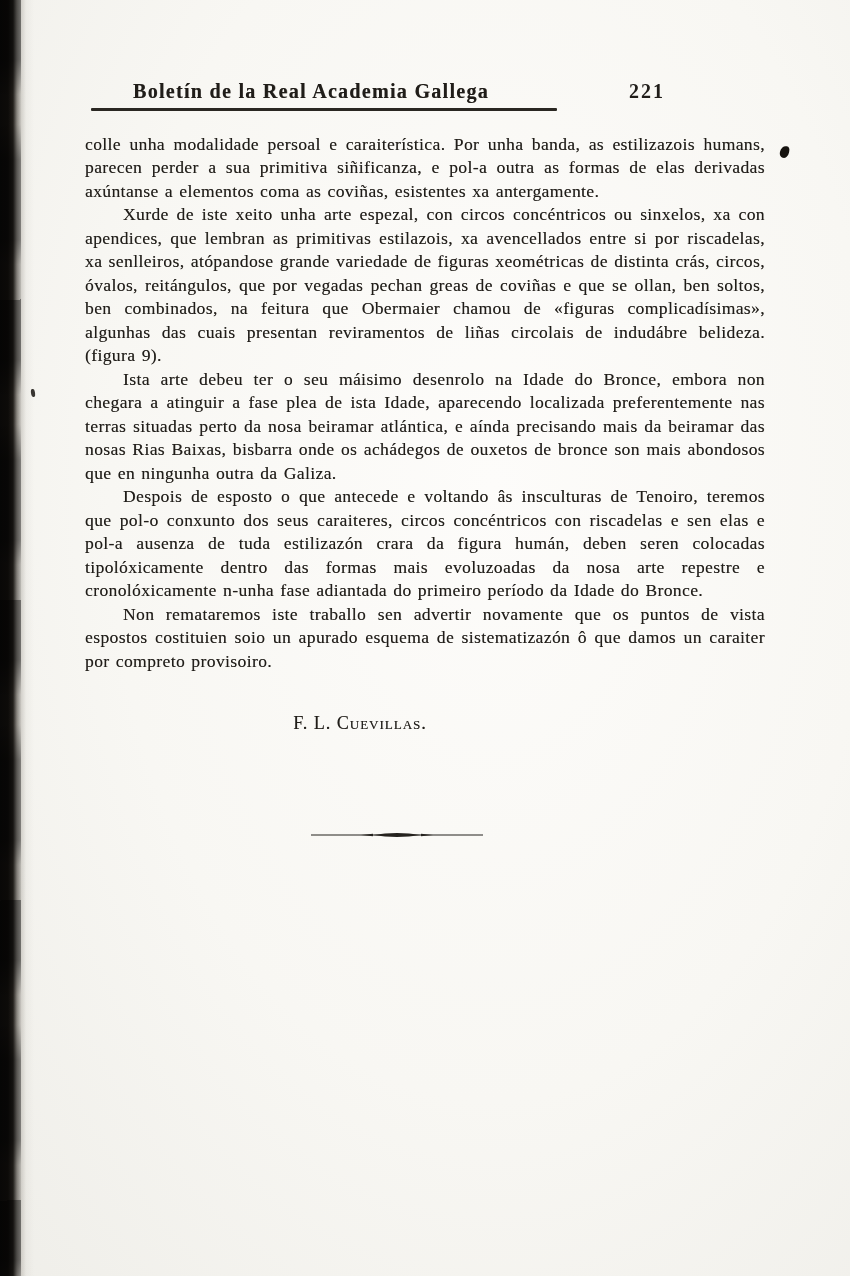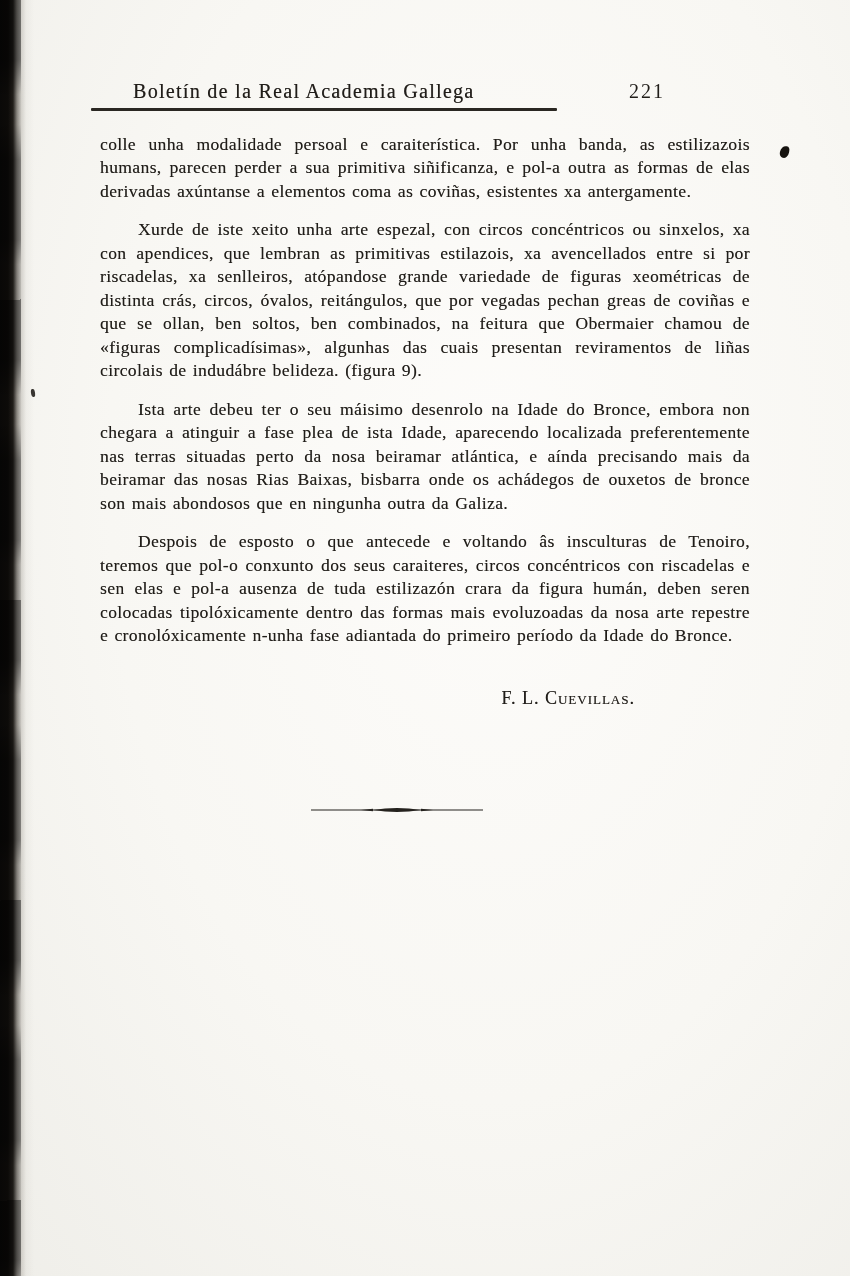--- a/index.html
+++ b/index.html
@@ -46,21 +46,21 @@
     position: absolute;
     left: 85px;
     top: 80px;
     width: 680px;
   }
 
   
   .header-row {
     display: flex;
     align-items: baseline;
-    font-weight: normal;
+    font-weight: bold;
   }
   .journal-title {
     margin-left: 48px;
     font-size: 20px;
     letter-spacing: 1.3px;
     text-shadow: 0.3px 0.3px 0.4px rgba(32,28,22,0.55);
   }
   .page-number {
     margin-left: auto;
     margin-right: 100px;
@@ -73,37 +73,37 @@
     margin: 5px 0 0 6px;
     background: #2a2722;
     border-radius: 1px;
   }
 
   
   .body-text {
     margin-top: 22px;
   }
   .para {
-    margin: 15px;
+    margin: 0;
     text-align: justify;
     font-size: 17.5px;
     line-height: 23.5px;
     letter-spacing: 0.4px;
     word-spacing: 1.5px;
     text-indent: 38px;
     text-shadow: 0.2px 0.2px 0.35px rgba(30,27,22,0.5);
     font-family: Liberation Serif, serif;
   }
   .para.first {
     text-indent: 0;
   }
 
   .signature {
     margin-top: 40px;
-    text-align: right;
+    text-align: center;
     padding-right: 130px;
     font-size: 18px;
     letter-spacing: 1px;
     font-variant: small-caps;
     text-shadow: 0.2px 0.2px 0.35px rgba(30,27,22,0.5);
   }
 
   .dateline {
     margin-top: 30px;
     padding-left: 48px;
@@ -155,20 +155,21 @@
         <span class="page-number">221</span>
       </div>
       <div class="header-rule"></div>
     </header>
 
     <main class="body-text">
       <p class="para first">colle unha modalidade persoal e caraiterística. Por unha banda, as estilizazois humans, parecen perder a sua primitiva siñificanza, e pol-a outra as formas de elas derivadas axúntanse a elementos coma as coviñas, esistentes xa antergamente.</p>
       <p class="para">Xurde de iste xeito unha arte espezal, con circos concéntricos ou sinxelos, xa con apendices, que lembran as primitivas estilazois, xa avencellados entre si por riscadelas, xa senlleiros, atópandose grande variedade de figuras xeométricas de distinta crás, circos, óvalos, reitángulos, que por vegadas pechan greas de coviñas e que se ollan, ben soltos, ben combinados, na feitura que Obermaier chamou de «figuras complicadísimas», algunhas das cuais presentan reviramentos de liñas circolais de indudábre belideza. (figura 9).</p>
       <p class="para">Ista arte debeu ter o seu máisimo desenrolo na Idade do Bronce, embora non chegara a atinguir a fase plea de ista Idade, aparecendo localizada preferentemente nas terras situadas perto da nosa beiramar atlántica, e aínda precisando mais da beiramar das nosas Rias Baixas, bisbarra onde os achádegos de ouxetos de bronce son mais abondosos que en ningunha outra da Galiza.</p>
       <p class="para">Despois de esposto o que antecede e voltando âs insculturas de Tenoiro, teremos que pol-o conxunto dos seus caraiteres, circos concéntricos con riscadelas e sen elas e pol-a ausenza de tuda estilizazón crara da figura humán, deben seren colocadas tipolóxicamente dentro das formas mais evoluzoadas da nosa arte repestre e cronolóxicamente n-unha fase adiantada do primeiro período da Idade do Bronce.</p>
+      <p class="para">Non remataremos iste traballo sen advertir novamente que os puntos de vista espostos costituien soio un apurado esquema de sistematizazón ô que damos un caraiter por compreto provisoiro.</p>
     </main>
 
     <div class="signature">F. L. Cuevillas.</div>
 
 
     <div class="divider">
       <svg width="172" height="10" viewBox="0 0 172 10" xmlns="http://www.w3.org/2000/svg">
         <path d="M0 5 L172 5" stroke="#25221e" stroke-width="1.2"></path>
         <path d="M62 5 Q86 0.8 110 5 Q86 9.2 62 5 Z" fill="#25221e"></path>
         <path d="M50 5 L62 3.8 L62 6.2 Z" fill="#25221e"></path>

